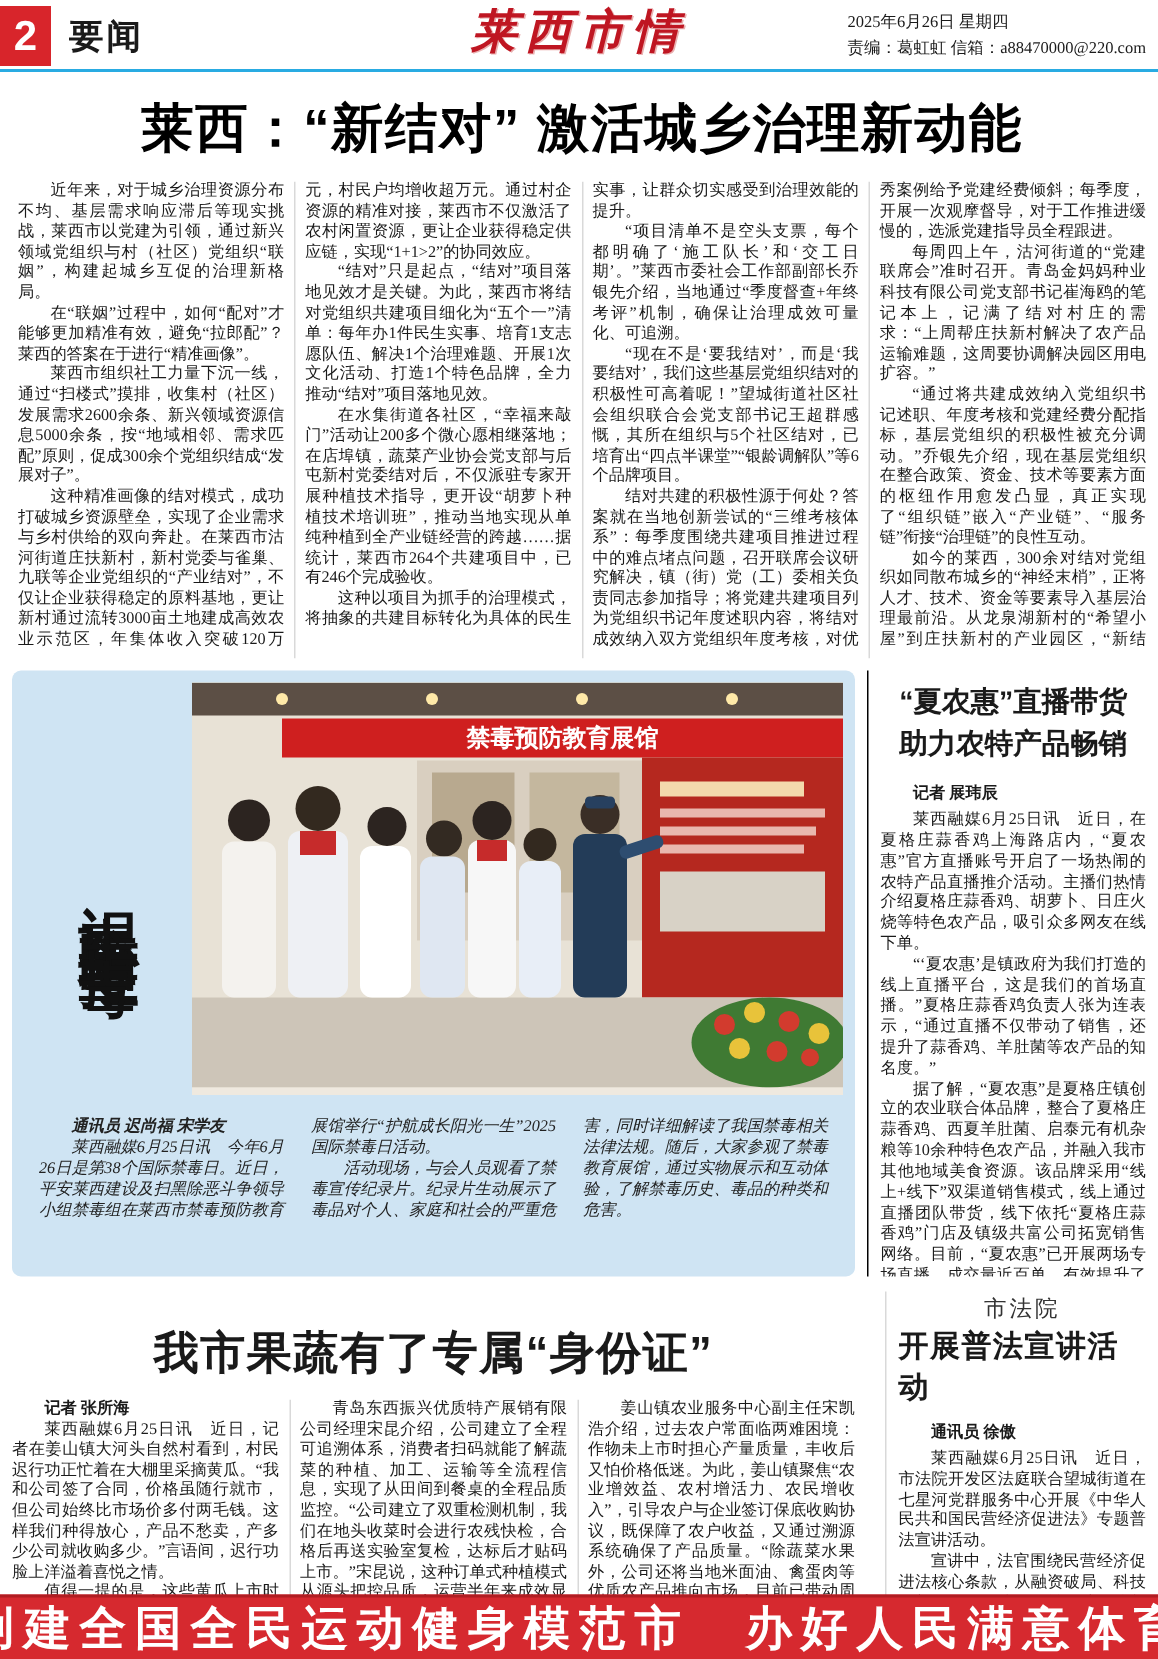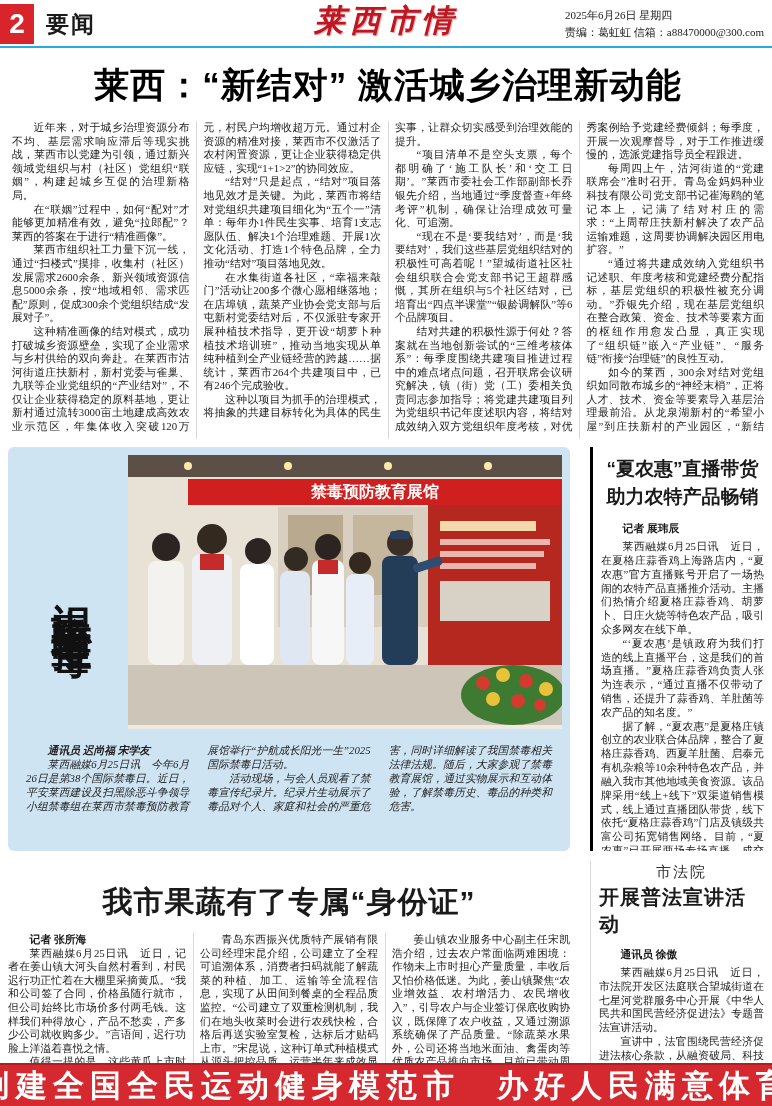--- a/index.html
+++ b/index.html
@@ -52,21 +52,21 @@
     font-weight:900; font-size:40px; letter-spacing:7px; color:#111; line-height:1.1;
   }
   .photo-frame { flex:1; background:#efe9df; overflow:hidden; }
   .caption-cols {
     margin-top:8px; padding:6px 10px; column-count:3; column-gap:18px;
     font-size:10.8px; line-height:1.3; text-align:justify; font-style:italic; color:#222;
     height:110px; overflow:hidden;
   }
   .caption-byline { font-weight:bold; font-style:italic; text-indent:2em;font-family:Liberation Serif, serif; }
   
-  .xnh-article { flex:1; margin-left:20px; padding-left:8px; border-left:3px solid #000000; overflow:hidden; }
+  .xnh-article { flex:1; margin-left:8px; padding-left:8px; border-left:1px solid #000000; overflow:hidden; }
   .xnh-title {
     font-family:"Liberation Sans","DejaVu Sans",sans-serif; font-weight:900;
     font-size:19px; text-align:center; line-height:1.45; padding:8px 0 10px 0;
   }
   .byline { font-size:10.8px; font-weight:bold; padding:2px 0 4px 0; text-indent:2em; }
   .col-text { font-size:10.8px; line-height:1.28; text-align:justify; }
   
   .bottom { display:flex; margin:10px 8px 0 8px; height:214px; }
   .produce-article { width:562px; }
   .bottom-headline {
@@ -99,21 +99,21 @@
 <body>
 
 <div class="page">
 
   <div class="masthead-bar">
     <div class="pagenum-box">2</div>
     <div class="section-name">要闻</div>
     <div class="masthead-title">莱西市情</div>
     <div class="header-right">
       <div>2025年6月26日 星期四</div>
-      <div>责编：葛虹虹 信箱：a88470000@300.com</div>
+      <div>责编：葛虹虹 信箱：a88470000@220.com</div>
     </div>
   </div>
   <div class="blue-rule"></div>
 
   <div class="main-article">
     <div class="main-headline">莱西：“新结对” 激活城乡治理新动能</div>
     <div class="main-body">
         <p>近年来，对于城乡治理资源分布不均、基层需求响应滞后等现实挑战，莱西市以党建为引领，通过新兴领域党组织与村（社区）党组织“联姻”，构建起城乡互促的治理新格局。</p>
         <p>在“联姻”过程中，如何“配对”才能够更加精准有效，避免“拉郎配”？莱西的答案在于进行“精准画像”。</p>
         <p>莱西市组织社工力量下沉一线，通过“扫楼式”摸排，收集村（社区）发展需求2600余条、新兴领域资源信息5000余条，按“地域相邻、需求匹配”原则，促成300余个党组织结成“发展对子”。</p>

